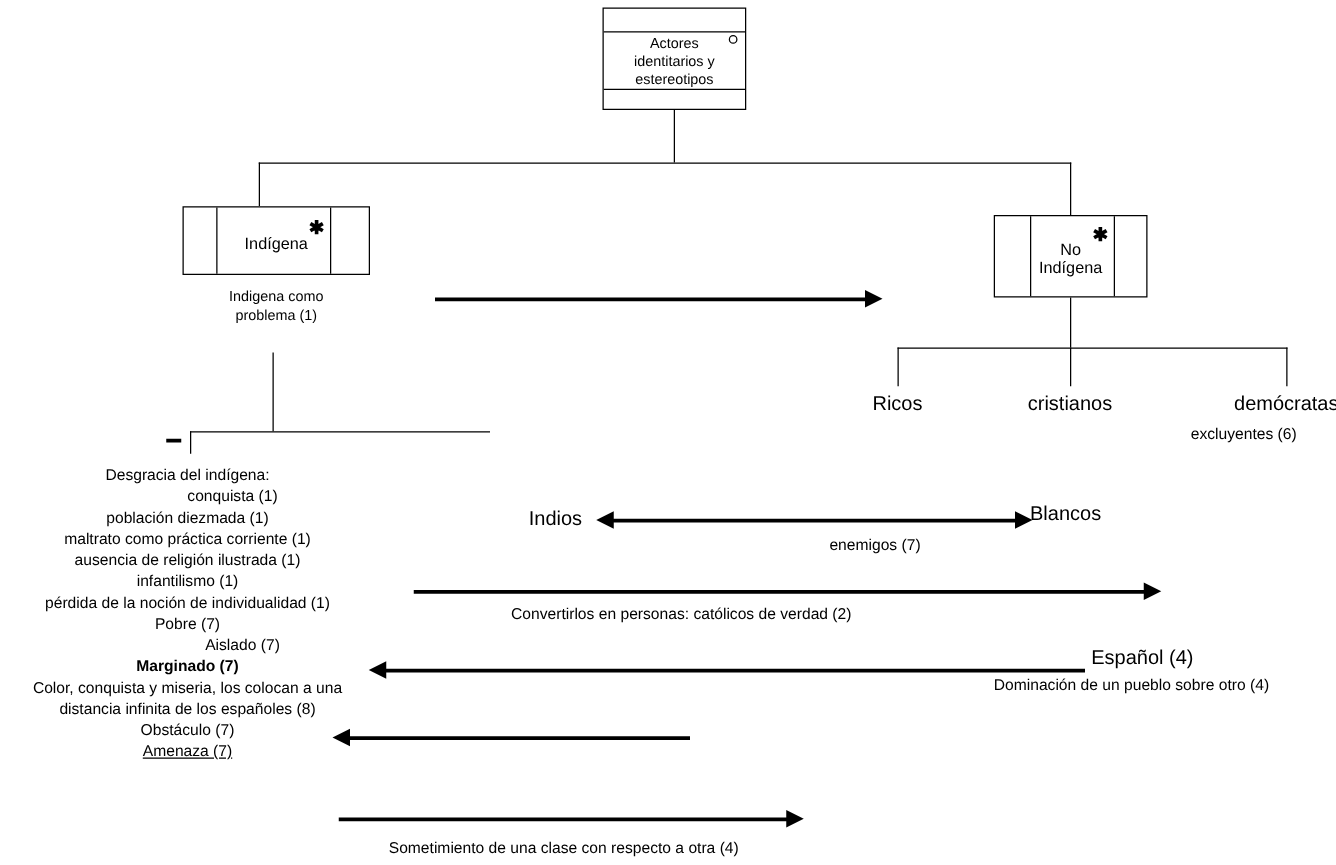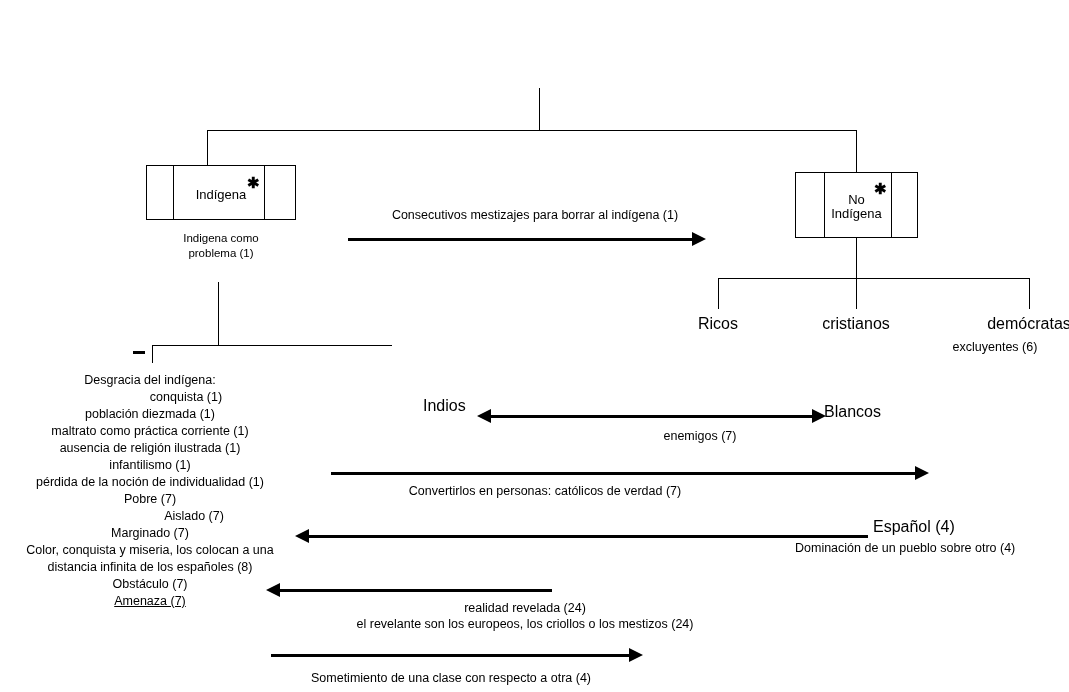--- a/index.html
+++ b/index.html
@@ -112,20 +112,28 @@
   .t16 { font-size: 16px; line-height: 20px; }
   .ctr { text-align: center; }
   .left { text-align: left; }
   .multiline { white-space: pre-line; }
 </style>
 </head>
 <body>
 
 <div id="canvas">
 
+  <div class="uml-box" style="left:482px; top:6px; width:115px; height:82px;">
+    <div class="uml-row" style="top:18px;"></div>
+    <div class="uml-row" style="top:64px;"></div>
+    <div class="circlemark" style="right:6px; top:21px;"></div>
+    <div class="uml-label multiline" style="top:21px; font-size:11.5px; line-height:14.5px;">Actores
+identitarios y
+estereotipos</div>
+  </div>
 
   <div class="vline" style="left:539px; top:88px; height:42px;"></div>
   <div class="hline" style="left:207px; top:130px; width:650px;"></div>
   <div class="vline" style="left:207px; top:130px; height:35px;"></div>
   <div class="vline" style="left:856px; top:130px; height:42px;"></div>
 
   <div class="uml-box" style="left:146px; top:165px; width:150px; height:55px;">
     <div class="uml-vdiv" style="left:26px;"></div>
     <div class="uml-vdiv" style="left:117px;"></div>
     <div class="star" style="left:100px; top:12px;">✱</div>
@@ -146,64 +154,61 @@
   <div class="hline" style="left:718px; top:278px; width:312px;"></div>
   <div class="vline" style="left:718px; top:278px; height:31px;"></div>
   <div class="vline" style="left:856px; top:278px; height:31px;"></div>
   <div class="vline" style="left:1029px; top:278px; height:31px;"></div>
 
   <div class="txt t16 ctr" style="left:658px; top:314px; width:120px;">Ricos</div>
   <div class="txt t16 ctr" style="left:786px; top:314px; width:140px;">cristianos</div>
   <div class="txt t16 ctr" style="left:959px; top:314px; width:140px;">demócratas</div>
   <div class="txt t12 ctr" style="left:925px; top:339px; width:140px;">excluyentes (6)</div>
 
-  <div class="txt t12 ctr" style="left:330px; top:207px; width:410px;">Consecutivos mestizajes para borrar al indígena (1)</div>
   <div class="arrow-shaft" style="left:348px; top:238px; width:346px;"></div>
   <div class="arrow-head-r" style="left:692px; top:232px;"></div>
 
   <div class="vline" style="left:218px; top:282px; height:63px;"></div>
   <div class="hline" style="left:152px; top:345px; width:240px;"></div>
   <div class="vline" style="left:152px; top:345px; height:18px;"></div>
   <div class="minus" style="left:133px; top:351px; width:12px;"></div>
 
   <div class="abs" style="left:0px; top:372px; width:300px;">
     <div class="txt t12 ctr" style="left:0; top:0px;   width:300px;">Desgracia del indígena:</div>
     <div class="txt t12 ctr" style="left:0; top:17px;  width:300px;padding-left:36px;">conquista (1)</div>
     <div class="txt t12 ctr" style="left:0; top:34px;  width:300px;">población diezmada (1)</div>
     <div class="txt t12 ctr" style="left:0; top:51px;  width:300px;">maltrato como práctica corriente (1)</div>
     <div class="txt t12 ctr" style="left:0; top:68px;  width:300px;">ausencia de religión ilustrada (1)</div>
     <div class="txt t12 ctr" style="left:0; top:85px;  width:300px;">infantilismo (1)</div>
     <div class="txt t12 ctr" style="left:0; top:102px; width:300px;">pérdida de la noción de individualidad (1)</div>
     <div class="txt t12 ctr" style="left:0; top:119px; width:300px;">Pobre (7)</div>
     <div class="txt t12 ctr" style="left:0; top:136px; width:300px;margin-left:44px;">Aislado (7)</div>
-    <div class="txt t12 ctr" style="left:0; top:153px; width:300px;">Marginado (7)</div>
+    <div class="txt t12 ctr" style="left:0; top:153px; width:300px;font-weight:bold;">Marginado (7)</div>
     <div class="txt t12 ctr" style="left:0; top:170px; width:300px;">Color, conquista y miseria, los colocan a una</div>
     <div class="txt t12 ctr" style="left:0; top:187px; width:300px;">distancia infinita de los españoles (8)</div>
     <div class="txt t12 ctr" style="left:0; top:204px; width:300px;">Obstáculo (7)</div>
     <div class="txt t12 ctr" style="left:0; top:221px; width:300px;text-decoration:underline;">Amenaza (7)</div>
   </div>
 
-  <div class="txt t16 left" style="left:423px; top:396px; width:90px;">Indios</div>
+  <div class="txt t16 left" style="left:423px; top:406px; width:90px;">Indios</div>
   <div class="txt t16 left" style="left:824px; top:402px; width:100px;">Blancos</div>
   <div class="arrow-shaft" style="left:489px; top:415px; width:326px;"></div>
   <div class="arrow-head-l" style="left:477px; top:409px;"></div>
   <div class="arrow-head-r" style="left:812px; top:409px;"></div>
   <div class="txt t12 ctr" style="left:620px; top:428px; width:160px;">enemigos (7)</div>
 
   <div class="arrow-shaft" style="left:331px; top:472px; width:586px;"></div>
   <div class="arrow-head-r" style="left:915px; top:466px;"></div>
-  <div class="txt t12 ctr" style="left:330px; top:483px; width:430px;">Convertirlos en personas: católicos de verdad (7)</div>
+  <div class="txt t12 ctr" style="left:330px; top:483px; width:430px;">Convertirlos en personas: católicos de verdad (2)</div>
 
   <div class="txt t16 left" style="left:873px; top:517px; width:140px;">Español (4)</div>
   <div class="arrow-shaft" style="left:307px; top:535px; width:561px;"></div>
   <div class="arrow-head-l" style="left:295px; top:529px;"></div>
   <div class="txt t12 left" style="left:795px; top:540px; width:260px;">Dominación de un pueblo sobre otro (4)</div>
 
   <div class="arrow-shaft" style="left:278px; top:589px; width:274px;"></div>
   <div class="arrow-head-l" style="left:266px; top:583px;"></div>
-  <div class="txt t12 ctr multiline" style="left:215px; top:600px; width:620px;">realidad revelada (24)
-el revelante son los europeos, los criollos o los mestizos (24)</div>
 
   <div class="arrow-shaft" style="left:271px; top:654px; width:360px;"></div>
   <div class="arrow-head-r" style="left:629px; top:648px;"></div>
   <div class="txt t12 ctr" style="left:211px; top:670px; width:480px;">Sometimiento de una clase con respecto a otra (4)</div>
 
 </div>
 
 </body></html>

